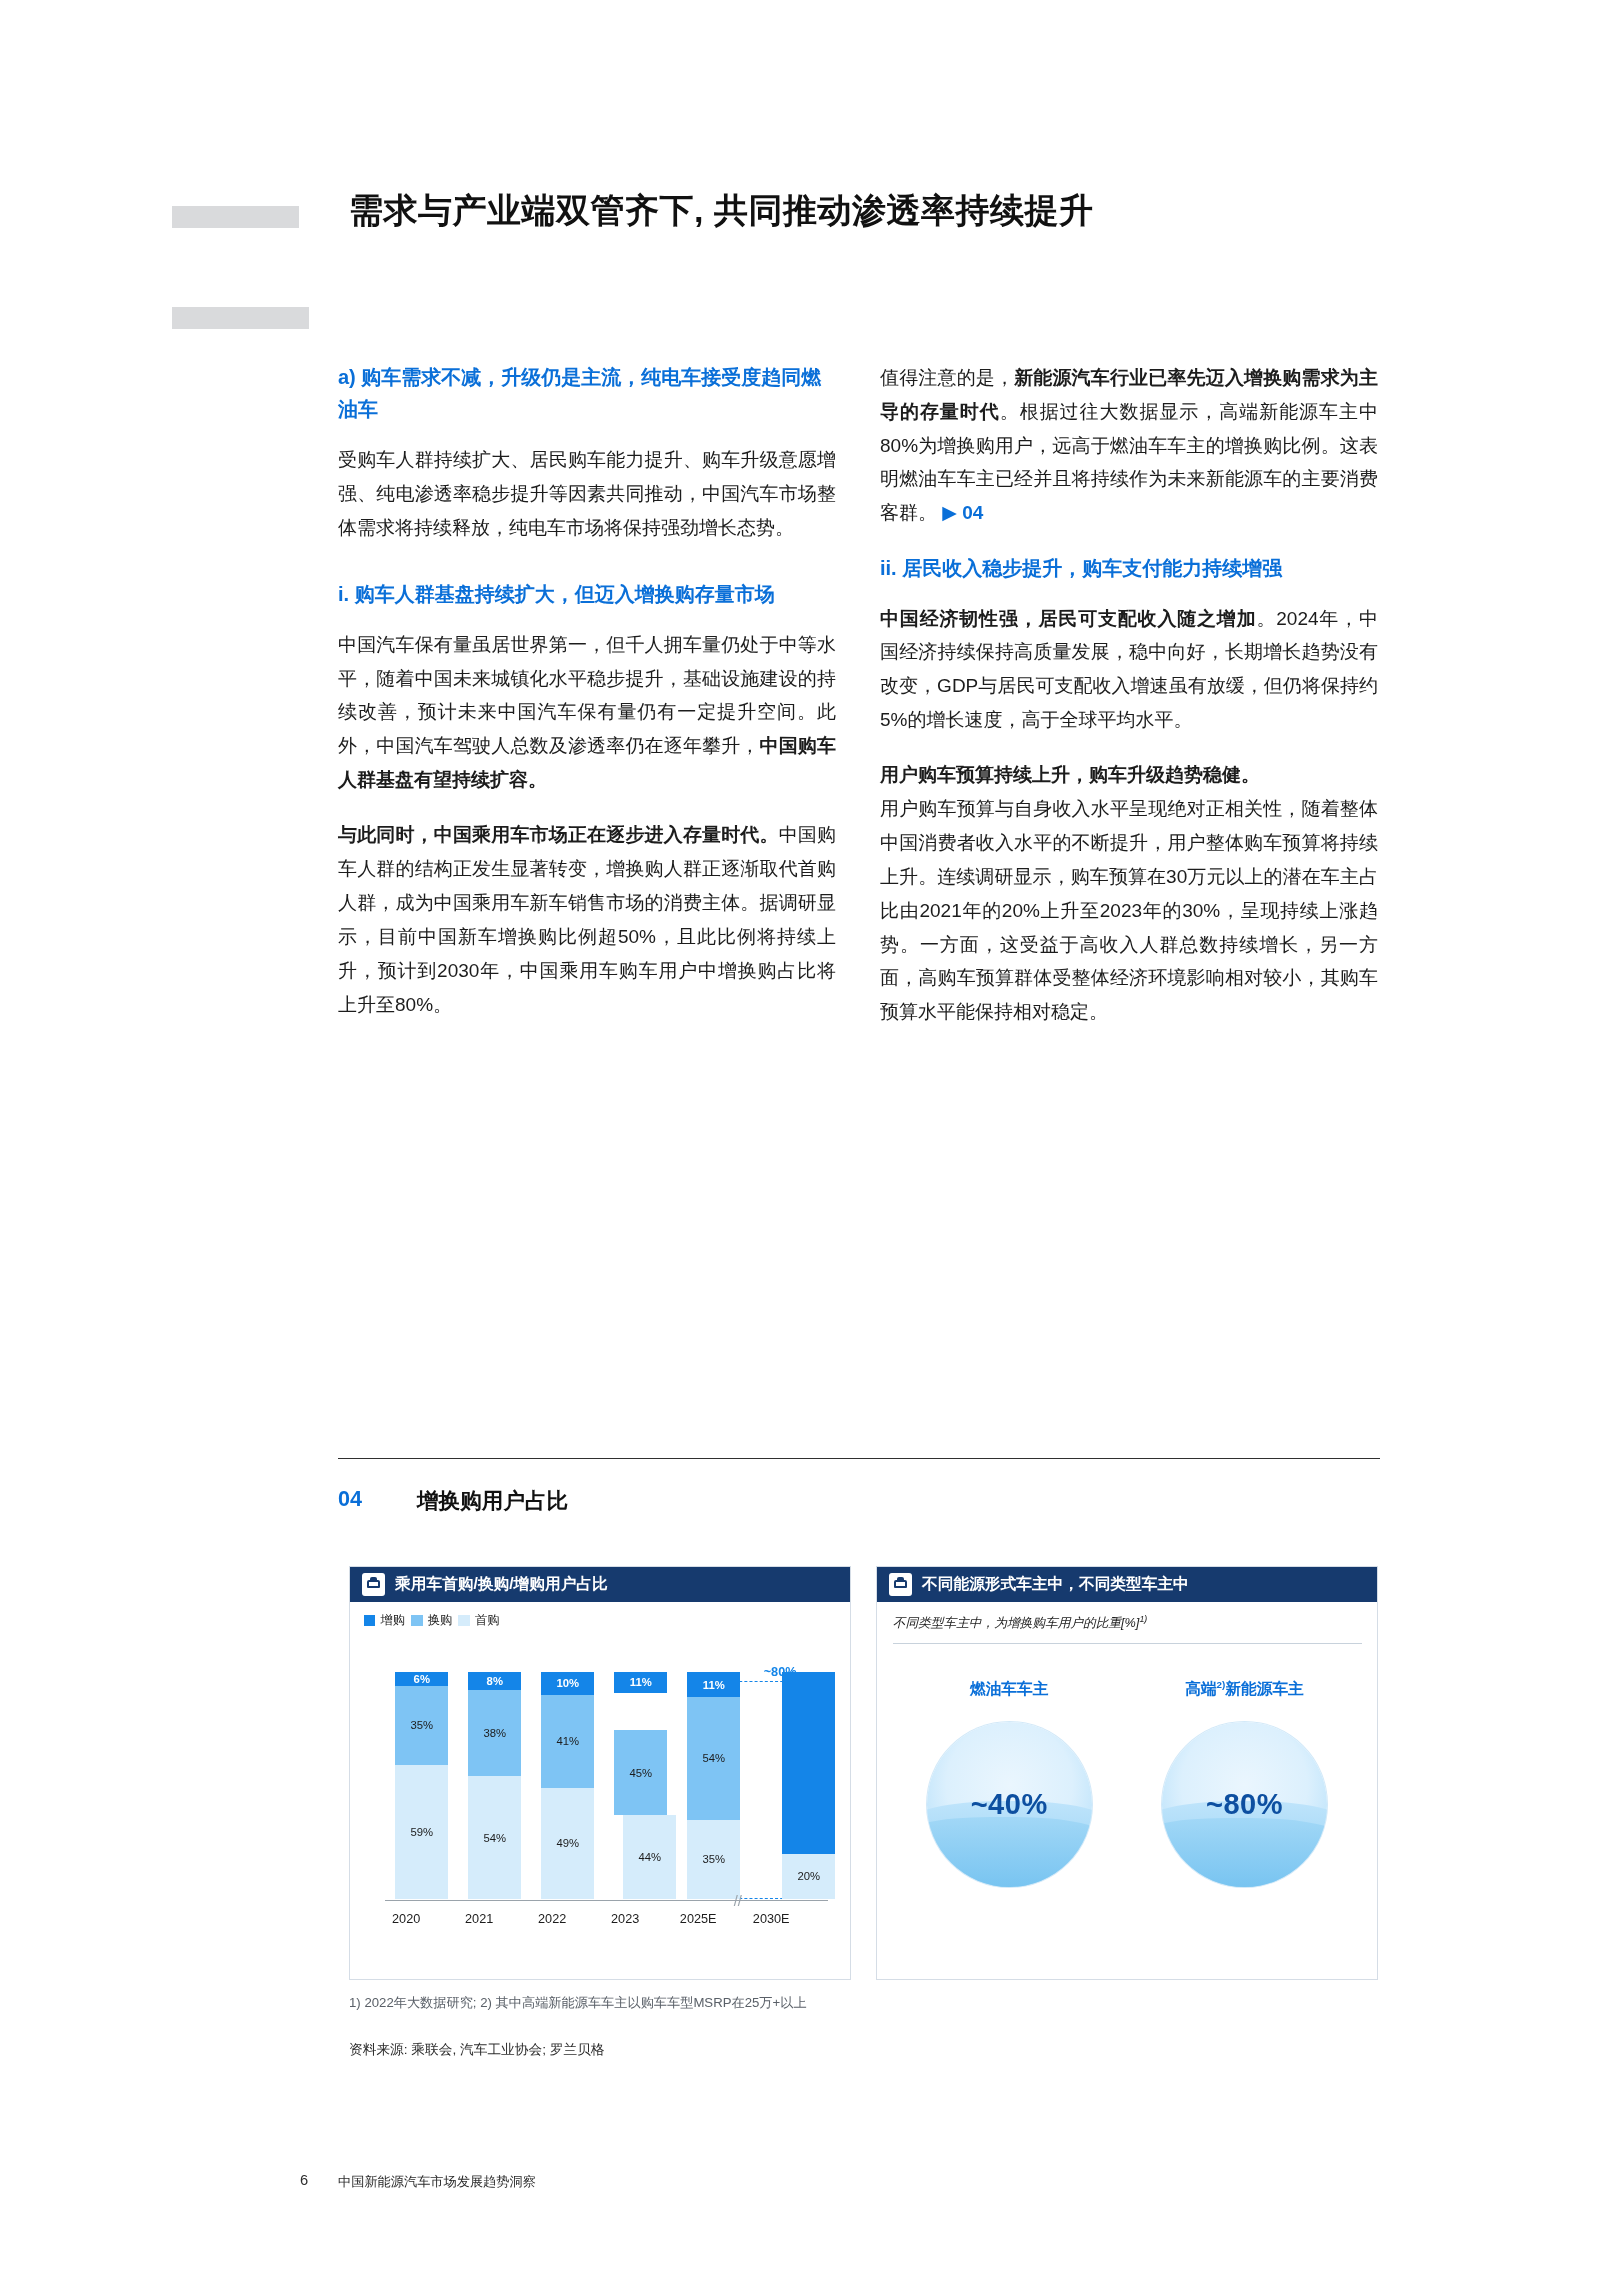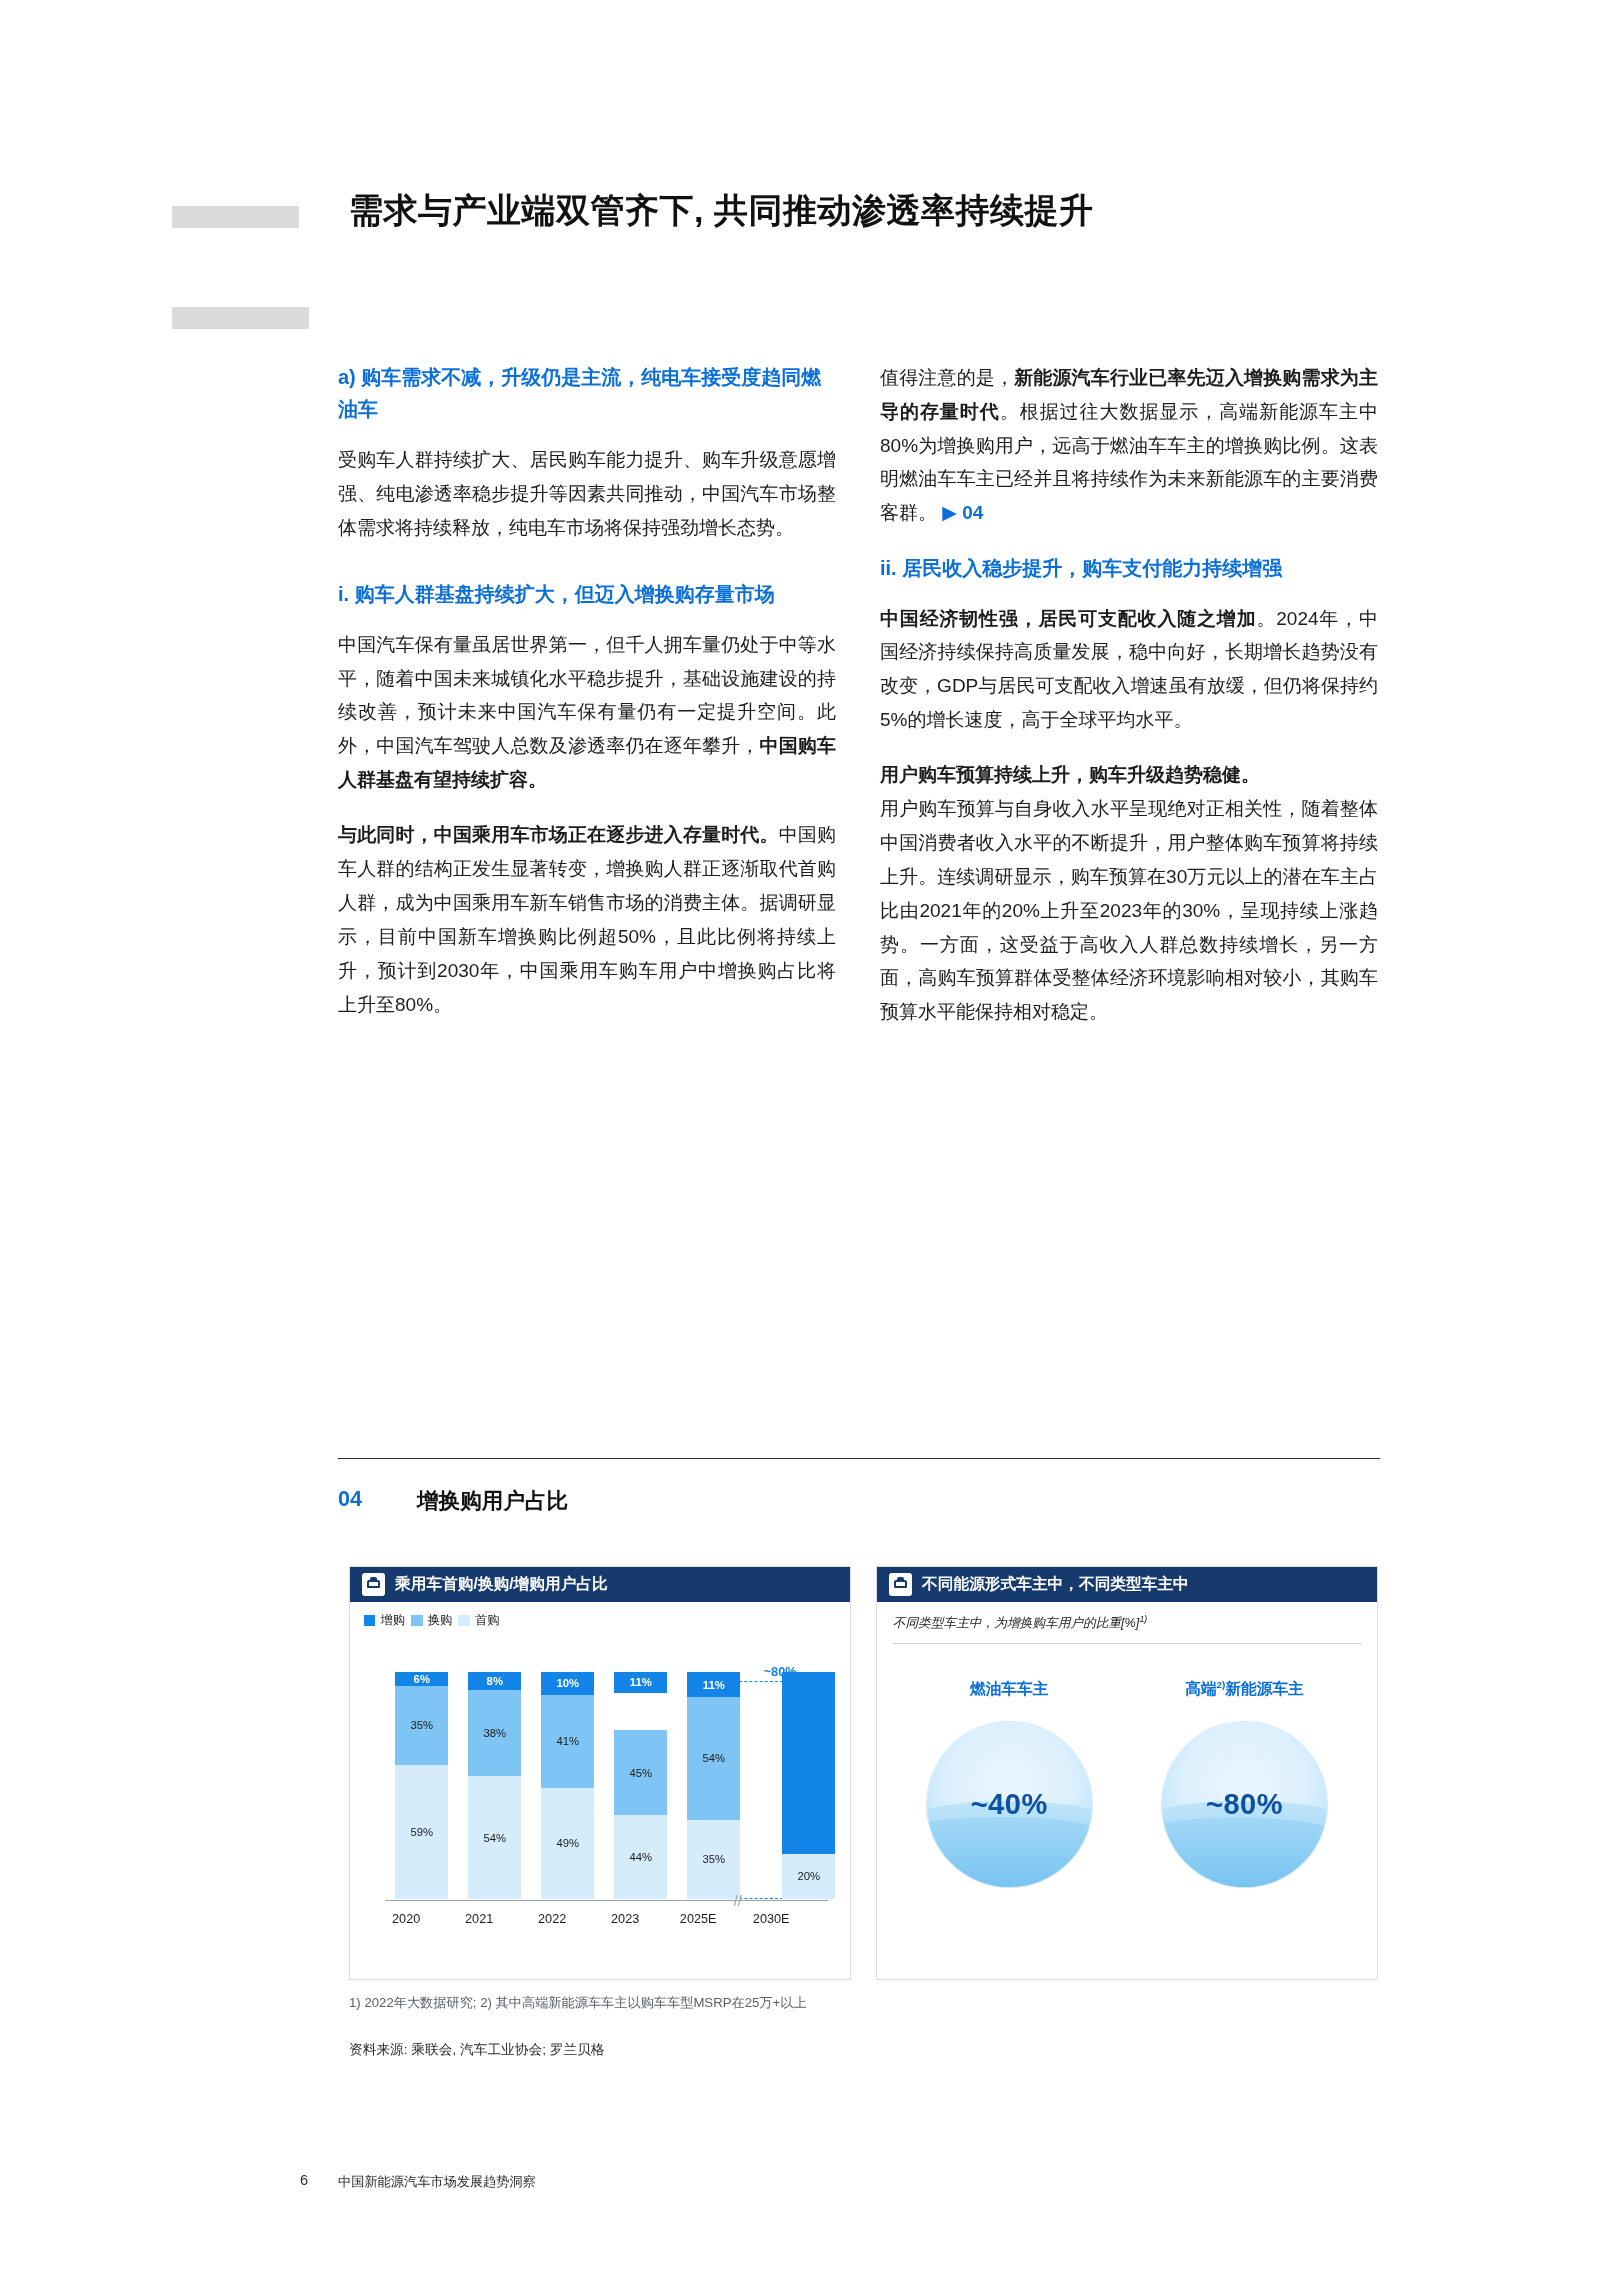--- a/index.html
+++ b/index.html
@@ -476,21 +476,21 @@
             <div class="seg s1" style="height:10%;">10%</div>
             <div class="seg s2" style="height:41%;">41%</div>
             <div class="seg s3" style="height:49%;">49%</div>
           </div>
         </div>
 
         <div class="bar-col">
           <div class="bar" style="height:100%;">
             <div class="seg s1" style="height:11%;">11%</div>
             <div class="seg s2" style="height:45%;margin-top:37px;">45%</div>
-            <div class="seg s3" style="height:44%;">44%</div>
+            <div class="seg s3" style="height:44%;margin-left:9px;">44%</div>
           </div>
         </div>
 
         <div class="bar-col">
           <div class="bar" style="height:100%;">
             <div class="seg s1" style="height:11%;">11%</div>
             <div class="seg s2" style="height:54%;">54%</div>
             <div class="seg s3" style="height:35%;">35%</div>
           </div>
         </div>

